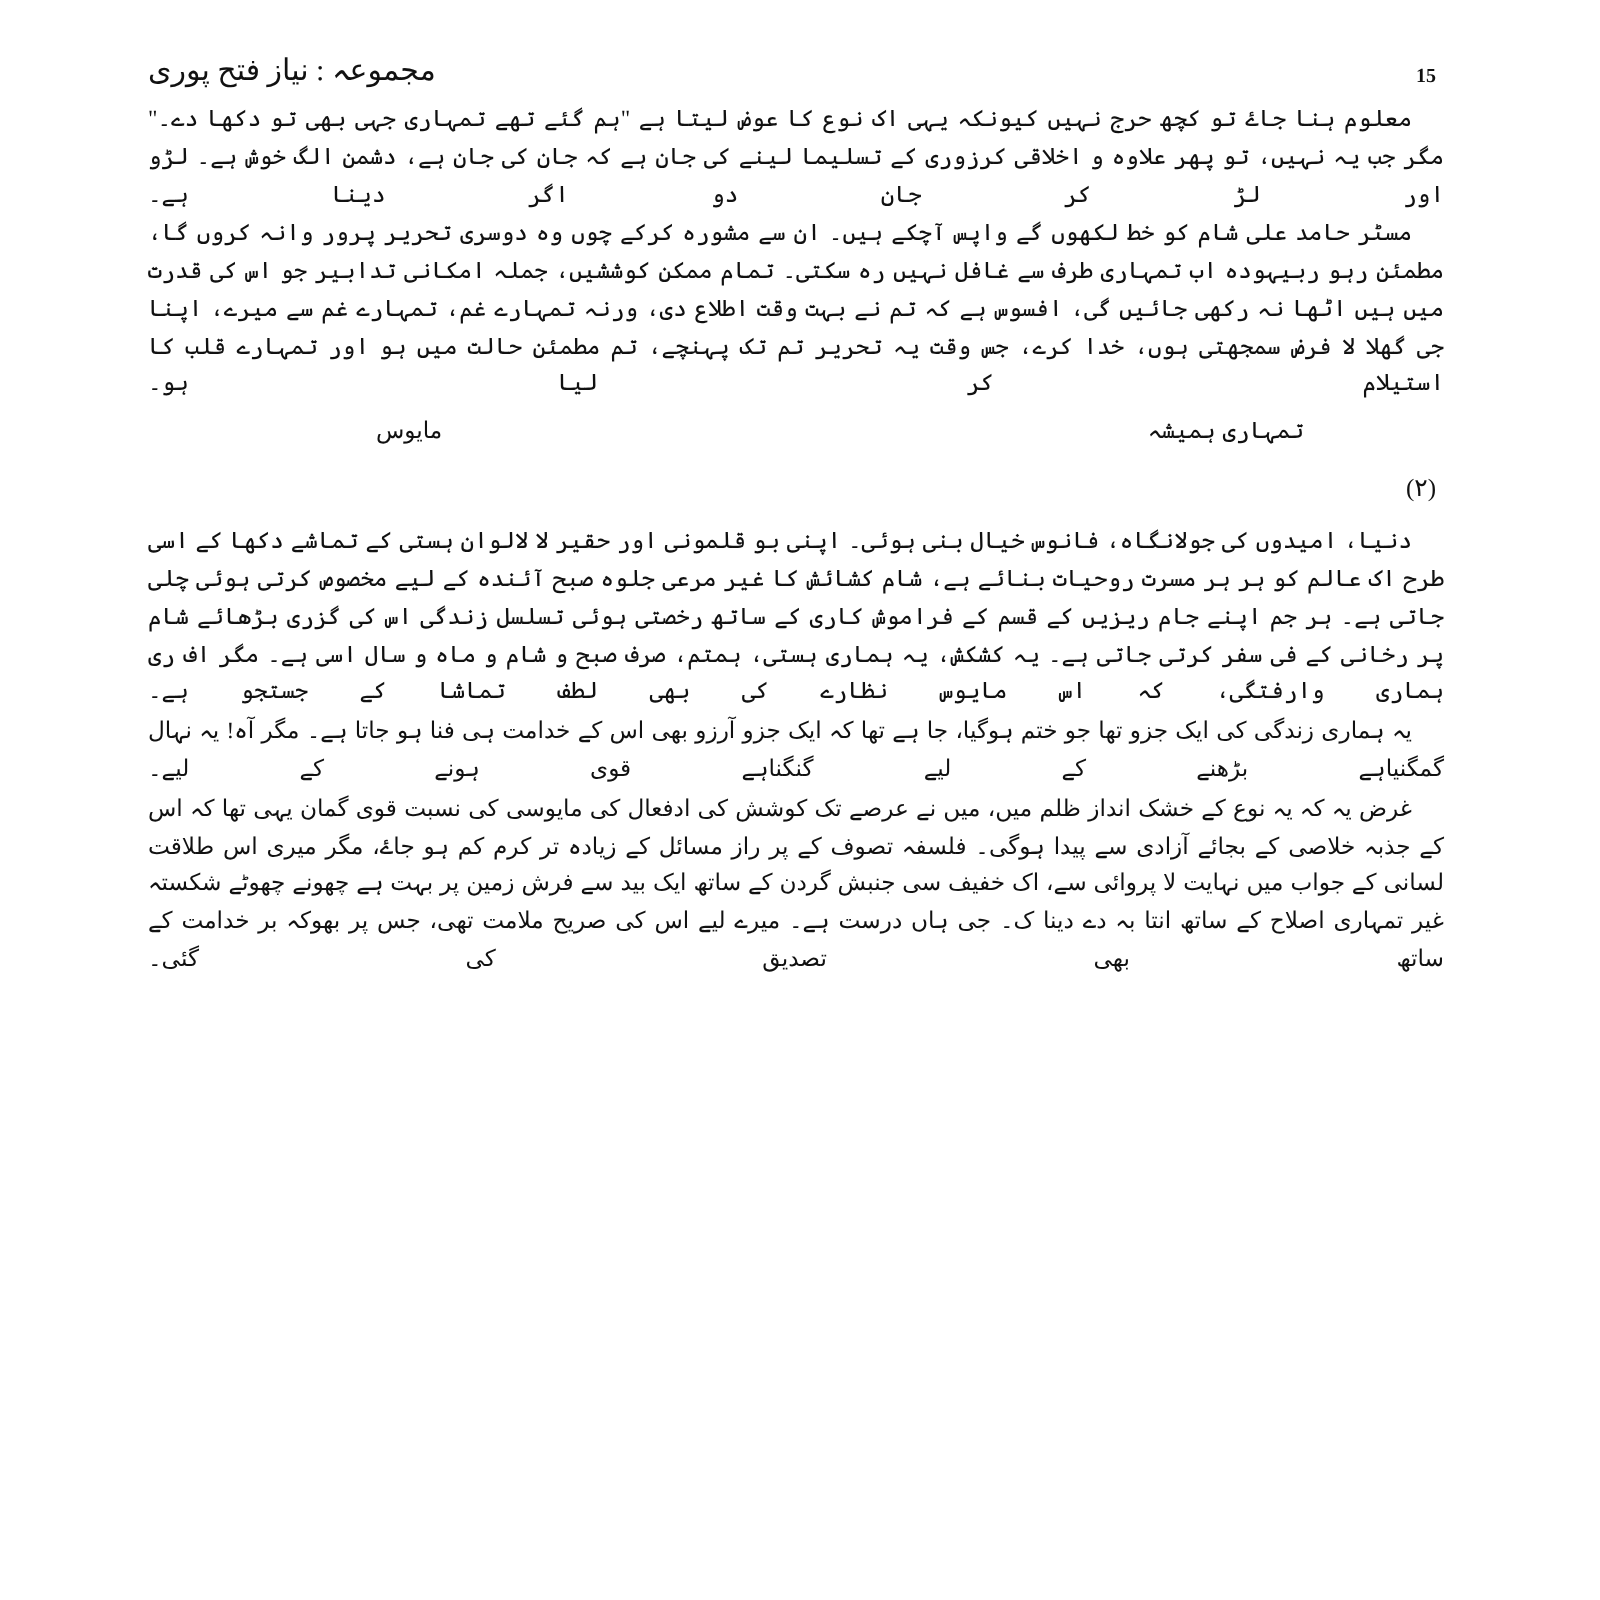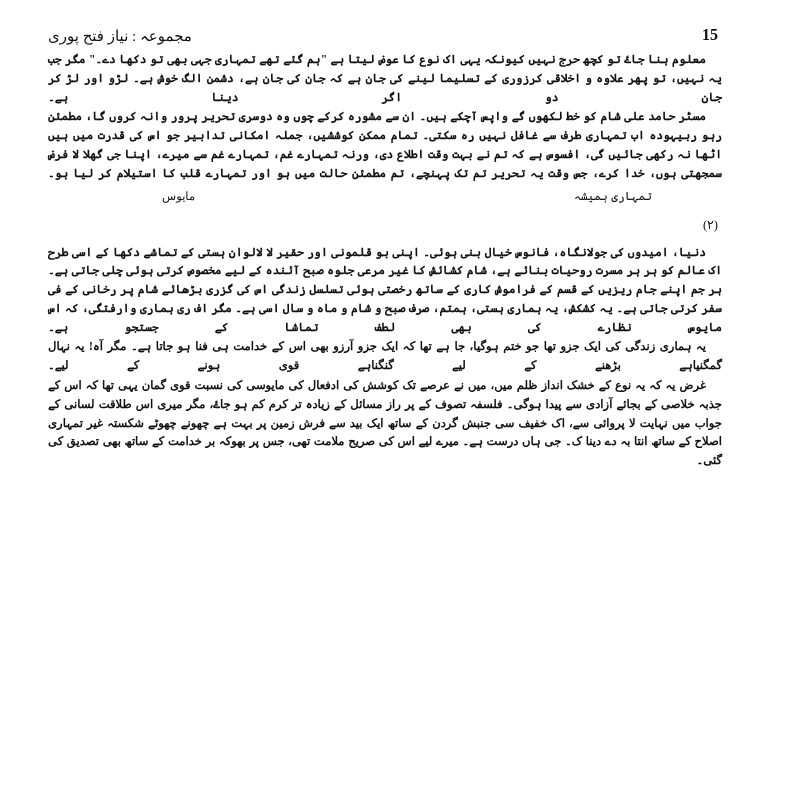--- a/index.html
+++ b/index.html
@@ -13,57 +13,56 @@
     font-family: "Liberation Serif", serif;
     color: #111111;
     overflow: hidden;
   }
   .page {
     position: relative;
     width: 800px;
     height: 800px;
     background: #ffffff;
     box-sizing: border-box;
-    padding: 26px 78px 20px 44px;
+    padding: 26px 78px 20px 70px;
   }
   .page-header {
     display: flex;
     flex-direction: row-reverse;
     align-items: flex-end;
     justify-content: space-between;
     direction: rtl;
     margin-bottom: 6px;
     padding: 0 4px;
   }
   .book-title {
     font-size: 15px;
     letter-spacing: 1px;
     white-space: nowrap;
   }
   .page-number {
-    font-size: 16px;
+    font-size: 10px;
     font-weight: bold;
     direction: ltr;
     padding-bottom: 1px;
   }
   .body-text {
     direction: rtl;
     text-align: justify;
     text-align-last: justify;
     font-size: 11.6px;
     line-height: 1.62;
     letter-spacing: 0.1px;
     word-spacing: 0.5px;
   }
   .para {
     margin: 0 0 1px 4px;
     text-indent: 16px;
     text-align: justify;
     text-align-last: justify;
-    font-weight: bold;
   }
   .para.last-left {
     text-align-last: right;
   }
   .signature {
     direction: rtl;
     display: flex;
     justify-content: space-between;
     font-size: 11.6px;
     margin: 5px 0 8px 0;

